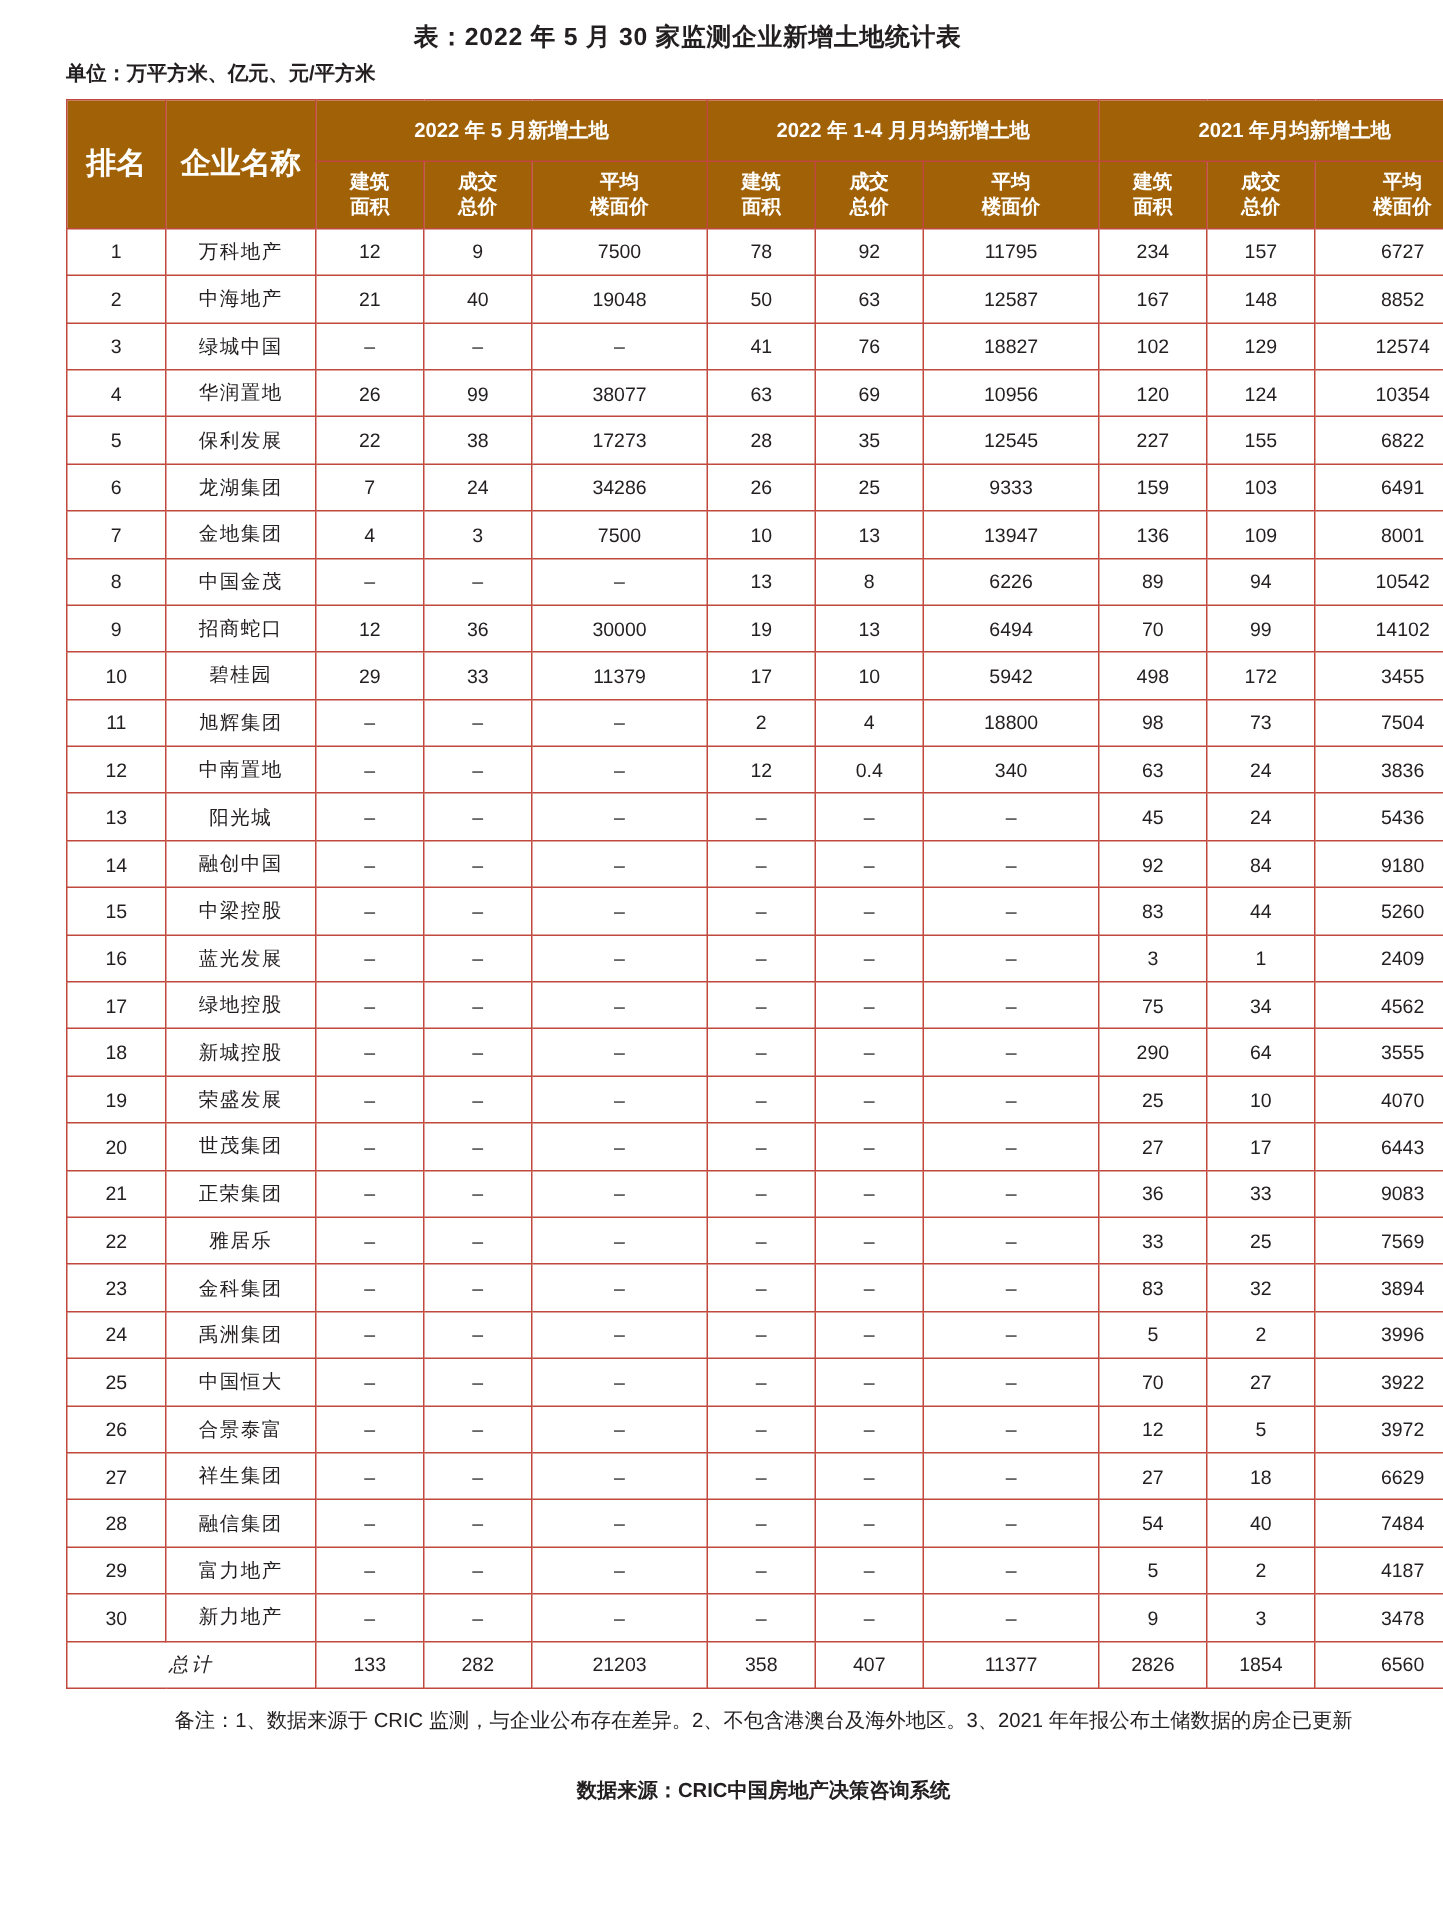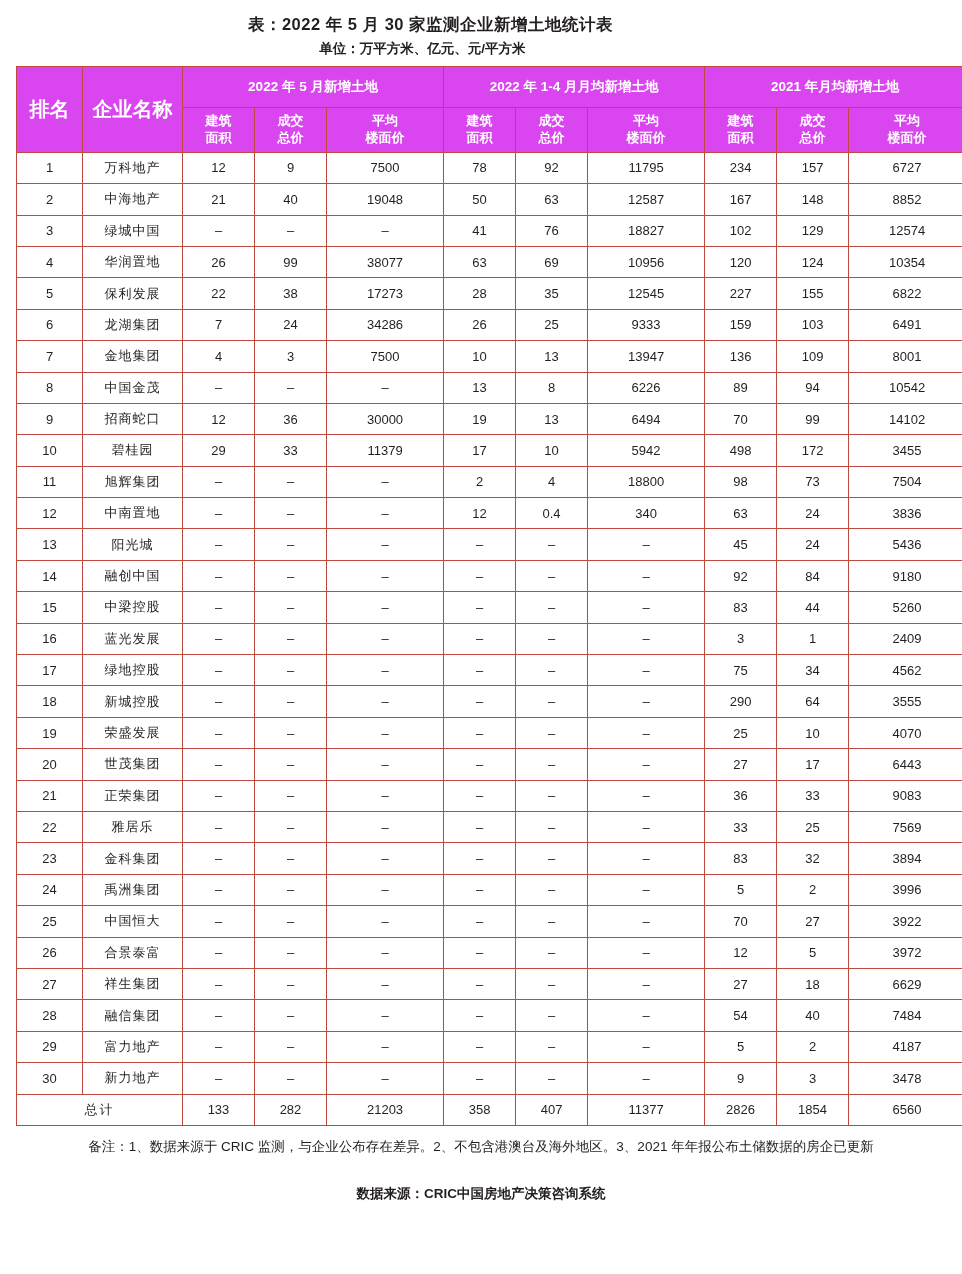--- a/index.html
+++ b/index.html
@@ -13,50 +13,51 @@
     font-family: "Liberation Sans", "DejaVu Sans", sans-serif;
     color: #231f20;
     position: relative;
   }
   .page {
     width: 861px;
     height: 1274px;
     box-sizing: border-box;
     padding: 0 16px;
     position: relative;
+    margin-left: 28px;
   }
   .title {
     text-align: center;
     font-size: 16.5px;
     font-weight: bold;
     letter-spacing: 0.5px;
     padding-top: 14px;
     padding-bottom: 4px;
   }
   .unit {
-    text-align: center;
+    text-align: left;
     font-size: 13.5px;
     font-weight: bold;
     padding-right: 16px;
     padding-bottom: 8px;
   }
   table.main {
     border-collapse: collapse;
     width: 930px;
     margin: 0 auto;
     table-layout: fixed;
   }
   table.main th, table.main td {
     border: 1px solid #c0483f;
     text-align: center;
     vertical-align: middle;
     font-size: 13px;
   }
   thead th {
-    background: #d946ef;
+    background: #a16207;
     color: #ffffff;
     font-weight: bold;
     padding: 5px 2px;
     line-height: 1.25;
   }
   thead th.grp {
     font-size: 13.5px;
     height: 30px;
   }
   thead th.rank, thead th.name {
@@ -72,20 +73,21 @@
     color: #231f20;
   }
   tbody td.name {
     letter-spacing: 1px;
   }
   tbody tr.total td {
     font-weight: normal;
   }
   tbody tr.total td.total-label {
     letter-spacing: 2px;
+    font-style: italic;
   }
   .note {
     width: 930px;
     margin: 10px auto 0 auto;
     font-size: 13.5px;
     line-height: 1.7;
     text-align: center;
   }
   .source {
     width: 930px;

